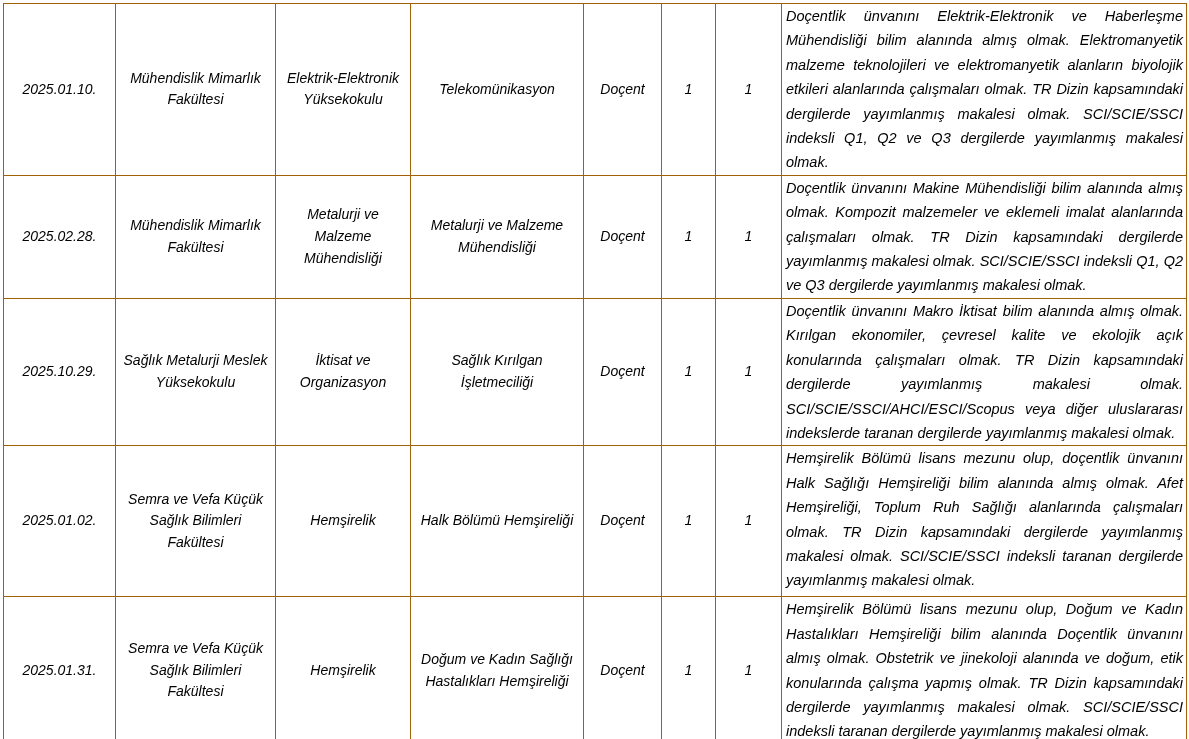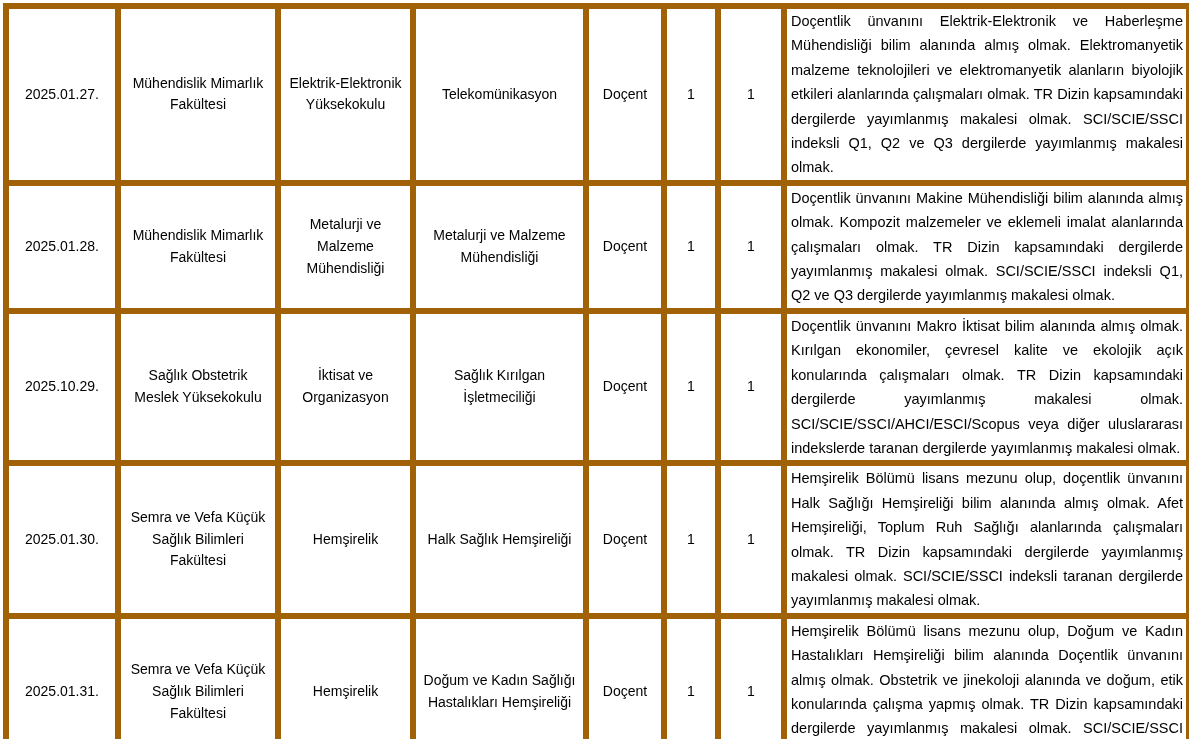--- a/index.html
+++ b/index.html
@@ -14,23 +14,24 @@
     font-family: "Liberation Sans", sans-serif;
     color: #000000;
   }
   table.positions {
     border-collapse: collapse;
     table-layout: fixed;
     margin: 3px 0 0 3px;
     width: 1183px;
   }
   table.positions td {
-    border: 6px solid #a16207;
+    border: 1px solid #a16207;
     overflow: hidden;
     word-wrap: break-word;
+    font-style: italic;
   }
   td.center {
     text-align: center;
     vertical-align: middle;
     font-size: 14px;
     line-height: 1.55;
     padding: 2px 4px;
   }
   td.desc {
     text-align: justify;
@@ -55,54 +56,54 @@
     <col style="width:160px">
     <col style="width:135px">
     <col style="width:173px">
     <col style="width:78px">
     <col style="width:54px">
     <col style="width:66px">
     <col style="width:405px">
   </colgroup>
   <tbody id="table-body">
       <tr>
-    <td class="center">2025.01.27.</td>
+    <td class="center">2025.01.10.</td>
     <td class="center">Mühendislik Mimarlık Fakültesi</td>
     <td class="center">Elektrik-Elektronik Yüksekokulu</td>
     <td class="center">Telekomünikasyon</td>
     <td class="center">Doçent</td>
     <td class="center">1</td>
     <td class="center">1</td>
     <td class="desc">Doçentlik ünvanını Elektrik-Elektronik ve Haberleşme Mühendisliği bilim alanında almış olmak. Elektromanyetik malzeme teknolojileri ve elektromanyetik alanların biyolojik etkileri alanlarında çalışmaları olmak. TR Dizin kapsamındaki dergilerde yayımlanmış makalesi olmak. SCI/SCIE/SSCI indeksli Q1, Q2 ve Q3 dergilerde yayımlanmış makalesi olmak.</td>
   </tr>
       <tr>
-    <td class="center">2025.01.28.</td>
+    <td class="center">2025.02.28.</td>
     <td class="center">Mühendislik Mimarlık Fakültesi</td>
     <td class="center">Metalurji ve Malzeme Mühendisliği</td>
     <td class="center">Metalurji ve Malzeme Mühendisliği</td>
     <td class="center">Doçent</td>
     <td class="center">1</td>
     <td class="center">1</td>
     <td class="desc">Doçentlik ünvanını Makine Mühendisliği bilim alanında almış olmak. Kompozit malzemeler ve eklemeli imalat alanlarında çalışmaları olmak. TR Dizin kapsamındaki dergilerde yayımlanmış makalesi olmak. SCI/SCIE/SSCI indeksli Q1, Q2 ve Q3 dergilerde yayımlanmış makalesi olmak.</td>
   </tr>
       <tr>
     <td class="center">2025.10.29.</td>
-    <td class="center">Sağlık Obstetrik Meslek Yüksekokulu</td>
+    <td class="center">Sağlık Metalurji Meslek Yüksekokulu</td>
     <td class="center">İktisat ve Organizasyon</td>
     <td class="center">Sağlık Kırılgan İşletmeciliği</td>
     <td class="center">Doçent</td>
     <td class="center">1</td>
     <td class="center">1</td>
     <td class="desc">Doçentlik ünvanını Makro İktisat bilim alanında almış olmak. Kırılgan ekonomiler, çevresel kalite ve ekolojik açık konularında çalışmaları olmak. TR Dizin kapsamındaki dergilerde yayımlanmış makalesi olmak. SCI/SCIE/SSCI/AHCI/ESCI/Scopus veya diğer uluslararası indekslerde taranan dergilerde yayımlanmış makalesi olmak.</td>
   </tr>
       <tr>
-    <td class="center">2025.01.30.</td>
+    <td class="center">2025.01.02.</td>
     <td class="center">Semra ve Vefa Küçük Sağlık Bilimleri Fakültesi</td>
     <td class="center">Hemşirelik</td>
-    <td class="center">Halk Sağlık Hemşireliği</td>
+    <td class="center">Halk Bölümü Hemşireliği</td>
     <td class="center">Doçent</td>
     <td class="center">1</td>
     <td class="center">1</td>
     <td class="desc">Hemşirelik Bölümü lisans mezunu olup, doçentlik ünvanını Halk Sağlığı Hemşireliği bilim alanında almış olmak. Afet Hemşireliği, Toplum Ruh Sağlığı alanlarında çalışmaları olmak. TR Dizin kapsamındaki dergilerde yayımlanmış makalesi olmak. SCI/SCIE/SSCI indeksli taranan dergilerde yayımlanmış makalesi olmak.</td>
   </tr>
       <tr>
     <td class="center">2025.01.31.</td>
     <td class="center">Semra ve Vefa Küçük Sağlık Bilimleri Fakültesi</td>
     <td class="center">Hemşirelik</td>
     <td class="center">Doğum ve Kadın Sağlığı Hastalıkları Hemşireliği</td>

